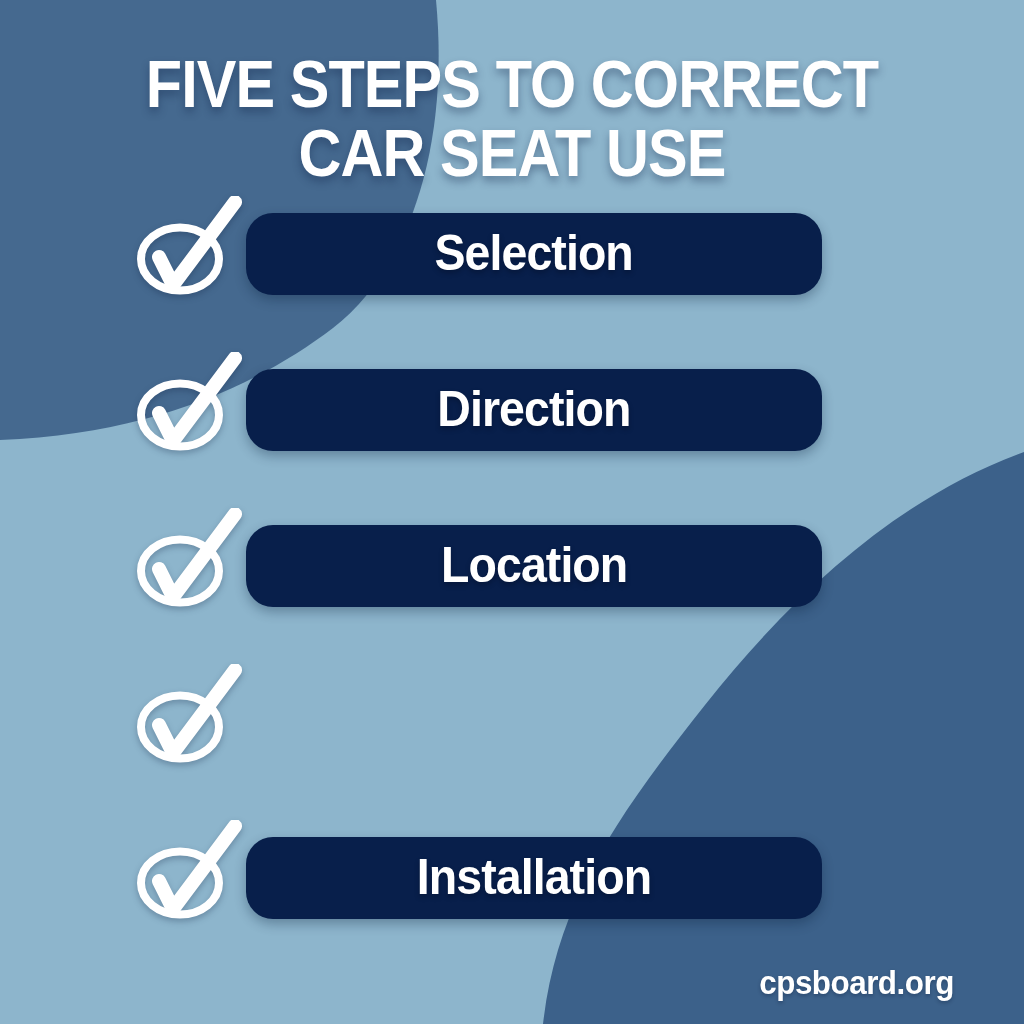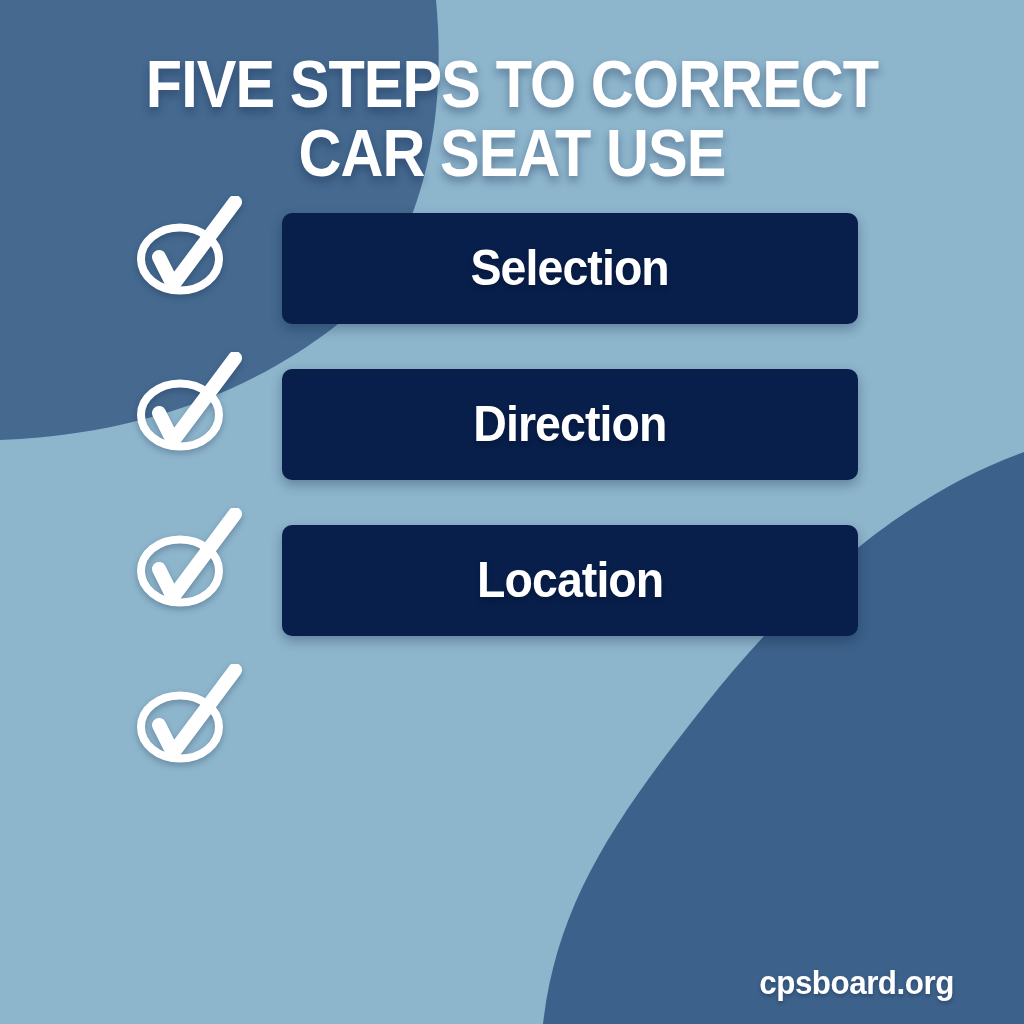--- a/index.html
+++ b/index.html
@@ -27,25 +27,25 @@
   .step-row.r3 { top:525px;padding-left:36px; }
   .step-row.r4 { top:681px; }
   .step-row.r5 { top:837px; }
 
   .check {
     position:absolute; left:123px; top:-17px; width:120px; height:120px;
     filter: drop-shadow(0 3px 3px rgba(10,30,60,0.28));
   }
 
   .pill {
-    position:absolute; left:246px; top:0; width:576px; height:111px;
+    position:absolute; left:246px; top:0; width:576px; height:82px;
     background: var(--pill, #081f4b);
-    border-radius:10px;
+    border-radius:27px;
     box-shadow: 0 5px 12px rgba(10,30,60,0.32);
-    display:flex; align-items:center; justify-content:center;margin-left:36px;
+    display:flex; align-items:center; justify-content:center;
   }
   .pill-label {
     color:#fff; font-weight:bold; font-size:50px; letter-spacing:-1px;
     text-align:center; line-height:1.15;
     transform: scaleX(0.93); transform-origin:50% 50%;
     text-shadow: 0 3px 5px rgba(5,15,40,0.45);
   }
   .r4 .pill-label { font-size:44px; max-width:430px; }
 
   .site {
@@ -100,16 +100,25 @@
     </div>
   </div>
 
   <div class="step-row r4">
     <svg class="check" viewBox="0 0 120 120">
       <ellipse cx="57" cy="63" rx="39" ry="31.5" fill="none" stroke="#fff" stroke-width="8"></ellipse>
       <path d="M 36 61 L 50 89 L 112 6" fill="none" stroke="#fff" stroke-width="14" stroke-linecap="round" stroke-linejoin="round"></path>
     </svg>
   </div>
 
+  <div class="step-row r5">
+    <svg class="check" viewBox="0 0 120 120">
+      <ellipse cx="57" cy="63" rx="39" ry="31.5" fill="none" stroke="#fff" stroke-width="8"></ellipse>
+      <path d="M 36 61 L 50 89 L 112 6" fill="none" stroke="#fff" stroke-width="14" stroke-linecap="round" stroke-linejoin="round"></path>
+    </svg>
+    <div class="pill">
+      <span class="pill-label">Installation</span>
+    </div>
+  </div>
 
   <div class="site">cpsboard.org</div>
 
 </div>
 
 </body></html>

